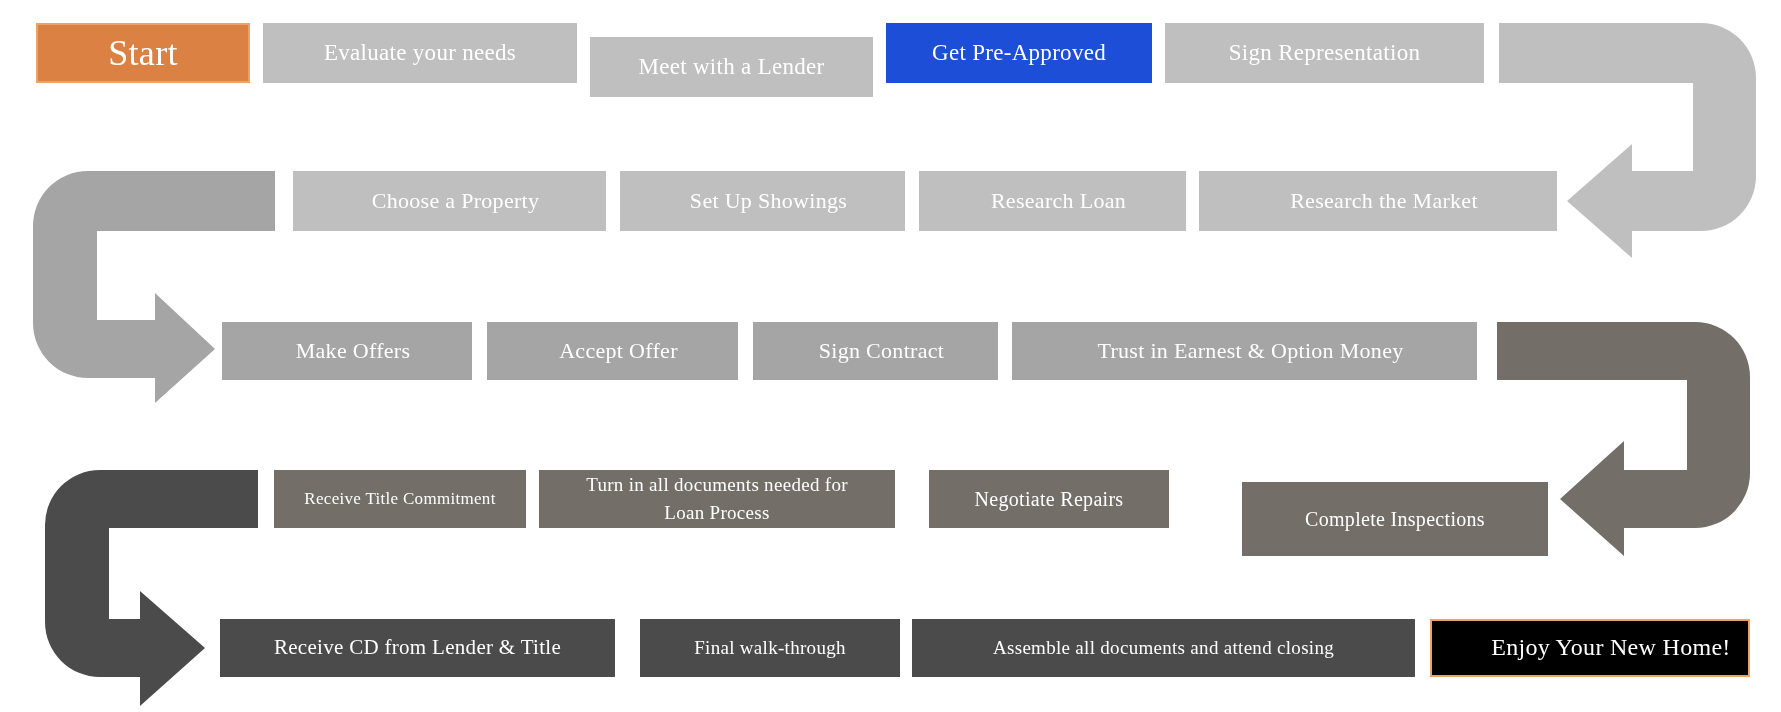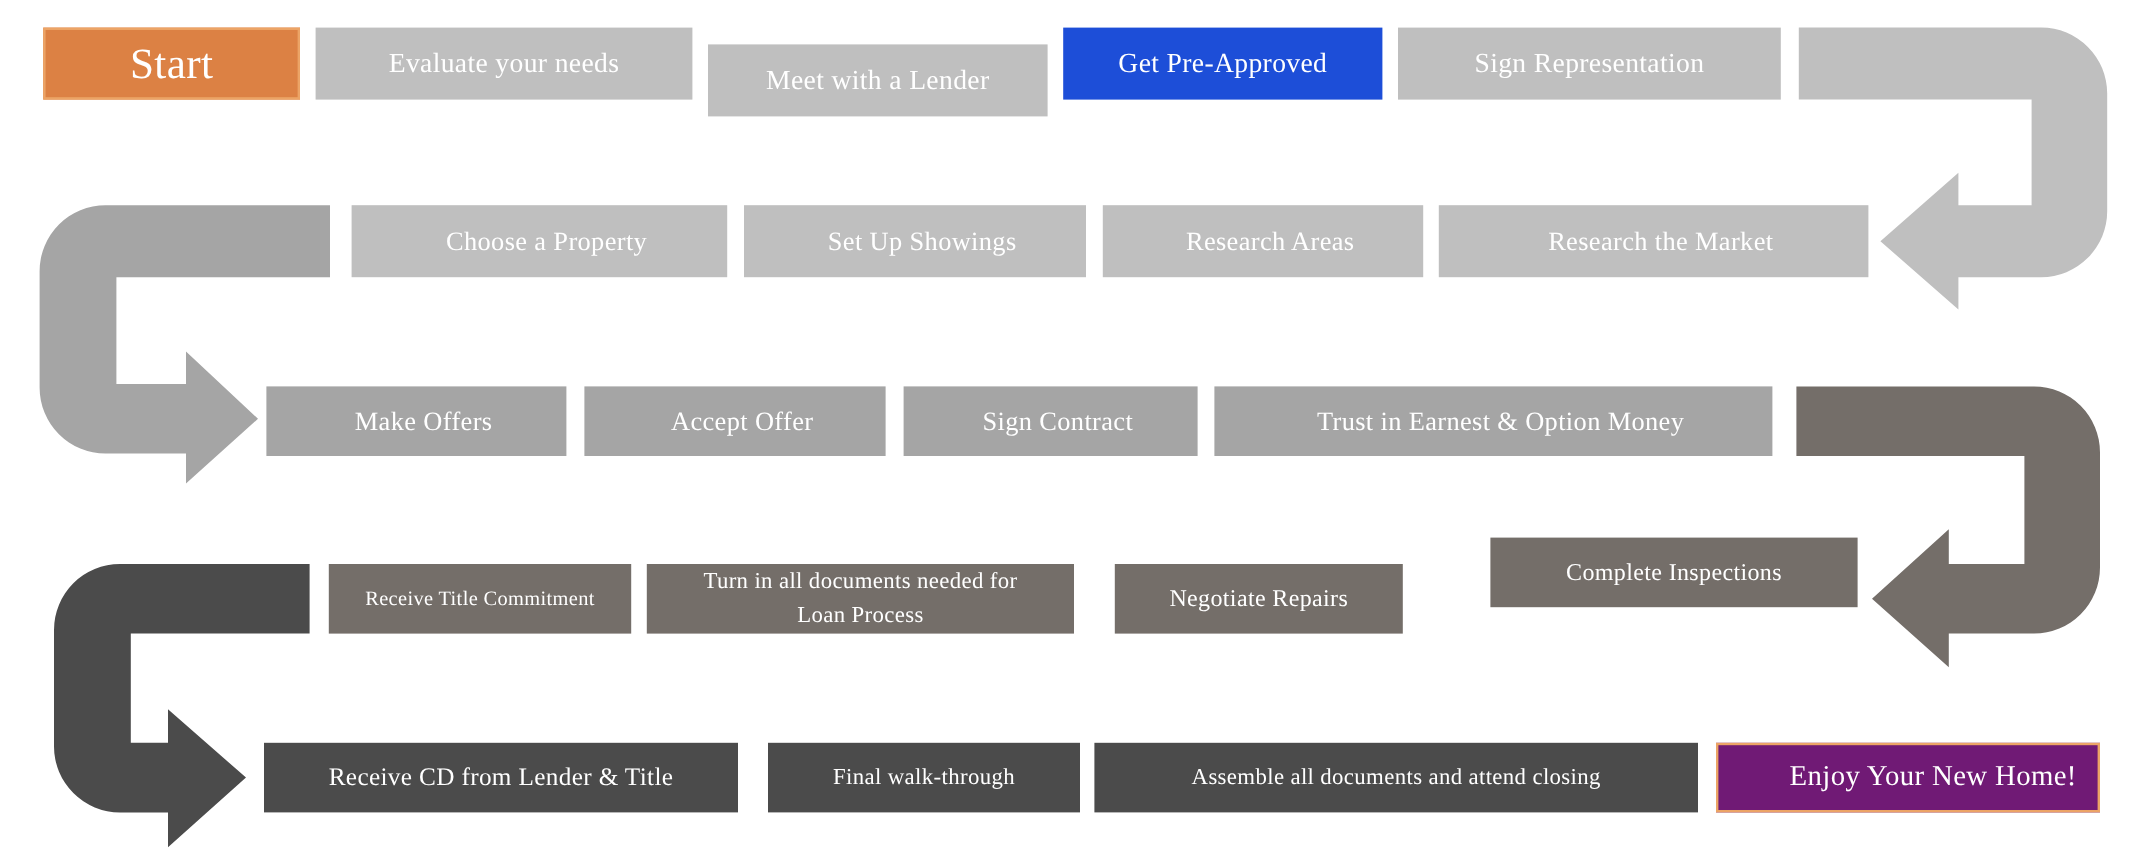--- a/index.html
+++ b/index.html
@@ -45,32 +45,32 @@
   </svg>
 
   <div class="box fs27 accent" style="left: 36px; top: 23px; width: 214px; height: 60px; background-color: rgb(220, 129, 68); border-color: rgb(236, 164, 102);">Start</div>
   <div class="box fs23" style="left: 263px; top: 23px; width: 314px; height: 60px; background-color: rgb(191, 191, 191);">Evaluate your needs</div>
   <div class="box fs23" style="left: 590px; top: 23px; width: 283px; height: 60px; background-color: rgb(191, 191, 191); margin-top: 14px;">Meet with a Lender</div>
   <div class="box fs23" style="left: 886px; top: 23px; width: 266px; height: 60px; background-color: #1d4ed8;">Get Pre-Approved</div>
   <div class="box fs23" style="left: 1165px; top: 23px; width: 319px; height: 60px; background-color: rgb(191, 191, 191);">Sign Representation</div>
 
   <div class="box fs22" style="left: 293px; top: 171px; width: 313px; height: 60px; background-color: rgb(191, 191, 191);">Choose a Property</div>
   <div class="box fs22" style="left: 620px; top: 171px; width: 285px; height: 60px; background-color: rgb(191, 191, 191);">Set Up Showings</div>
-  <div class="box fs22" style="left: 919px; top: 171px; width: 267px; height: 60px; background-color: rgb(191, 191, 191);">Research Areas</div>
+  <div class="box fs22" style="left: 919px; top: 171px; width: 267px; height: 60px; background-color: rgb(191, 191, 191);">Research Loan</div>
   <div class="box fs22" style="left: 1199px; top: 171px; width: 358px; height: 60px; background-color: rgb(191, 191, 191);">Research the Market</div>
 
   <div class="box fs22" style="left: 222px; top: 322px; width: 250px; height: 58px; background-color: rgb(165, 165, 165);">Make Offers</div>
   <div class="box fs22" style="left: 487px; top: 322px; width: 251px; height: 58px; background-color: rgb(165, 165, 165);">Accept Offer</div>
   <div class="box fs22" style="left: 753px; top: 322px; width: 245px; height: 58px; background-color: rgb(165, 165, 165);">Sign Contract</div>
   <div class="box fs22" style="left: 1012px; top: 322px; width: 465px; height: 58px; background-color: rgb(165, 165, 165);">Trust in Earnest &amp; Option Money</div>
 
   <div class="box fs17" style="left: 274px; top: 470px; width: 252px; height: 58px; background-color: rgb(116, 110, 105);">Receive Title Commitment</div>
   <div class="box fs15 wrap2" style="left: 539px; top: 470px; width: 356px; height: 58px; background-color: rgb(116, 110, 105);">Turn in all documents needed for
 Loan Process</div>
   <div class="box fs20" style="left: 929px; top: 470px; width: 240px; height: 58px; background-color: rgb(116, 110, 105);">Negotiate Repairs</div>
-  <div class="box fs20" style="left: 1242px; top: 448px; width: 306px; height: 58px; background-color: rgb(116, 110, 105);">Complete Inspections</div>
+  <div class="box fs20" style="left: 1242px; top: 482px; width: 306px; height: 74px; background-color: rgb(116, 110, 105);">Complete Inspections</div>
 
   <div class="box fs21" style="left: 220px; top: 619px; width: 395px; height: 58px; background-color: rgb(75, 75, 75);">Receive CD from Lender &amp; Title</div>
   <div class="box fs19" style="left: 640px; top: 619px; width: 260px; height: 58px; background-color: rgb(75, 75, 75);">Final walk-through</div>
   <div class="box fs19" style="left: 912px; top: 619px; width: 503px; height: 58px; background-color: rgb(75, 75, 75);">Assemble all documents and attend closing</div>
-  <div class="box fs24 accent" style="left: 1430px; top: 619px; width: 320px; height: 58px; background-color: #701a75; border-color: rgb(236, 164, 102); padding-left: 42px;">Enjoy Your New Home!</div>
+  <div class="box fs24 accent" style="left: 1430px; top: 619px; width: 320px; height: 58px; background-color: #000000; border-color: rgb(236, 164, 102); padding-left: 42px;">Enjoy Your New Home!</div>
 
 </div>
 
 </body></html>

